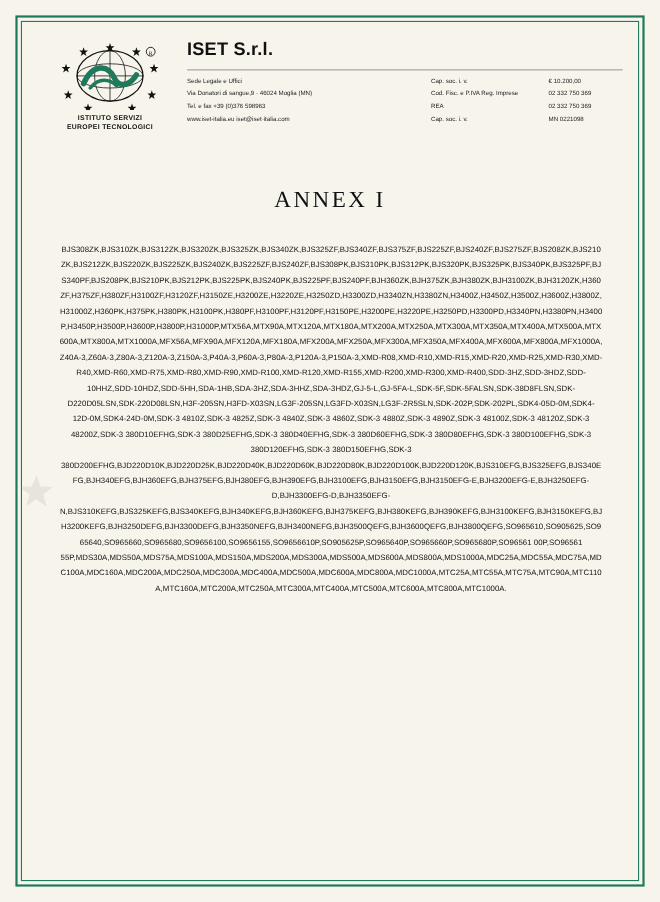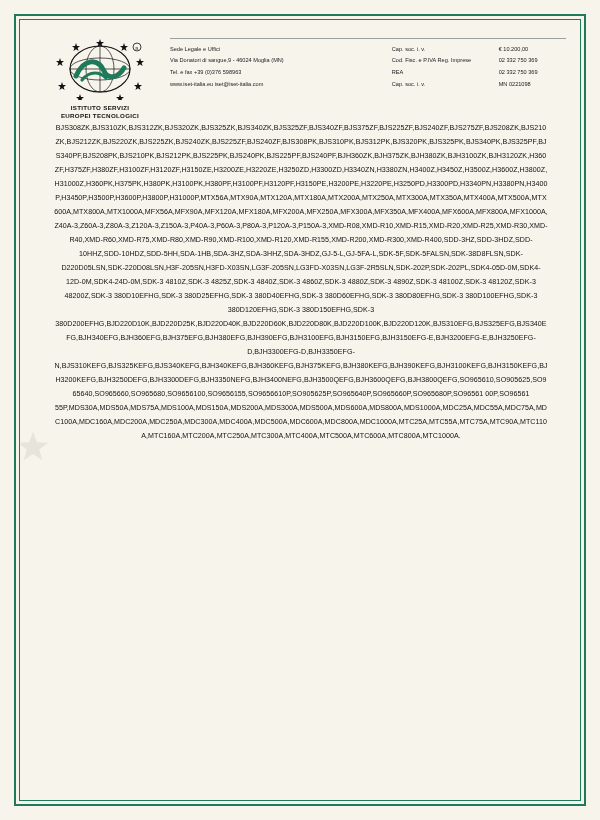--- a/index.html
+++ b/index.html
@@ -183,20 +183,21 @@
             <text x="83" y="11.6" font-size="5" text-anchor="middle" fill="#111" font-family="Liberation Serif, serif">R</text>
           </svg>
         </div>
         <div class="logo-caption">
           <div>ISTITUTO SERVIZI</div>
           <div>EUROPEI TECNOLOGICI</div>
         </div>
       </div>
 
       <div class="company-block">
+        <div class="company-name">ISET S.r.l.</div>
         <div class="hr-under-name"></div>
         <table class="info-table">
           <tbody>
             <tr>
               <td class="c1">Sede Legale e Uffici</td>
               <td class="c2">Cap. soc. i. v.</td>
               <td class="c3">€ 10.200,00</td>
             </tr>
             <tr>
               <td class="c1">Via Donatori di sangue,9 - 46024 Moglia (MN)</td>
@@ -211,17 +212,18 @@
             <tr>
               <td class="c1">www.iset-italia.eu   iset@iset-italia.com</td>
               <td class="c2">Cap. soc. i. v.</td>
               <td class="c3">MN 0221098</td>
             </tr>
           </tbody>
         </table>
       </div>
     </div>
 
+    <div class="doc-title">ANNEX I</div>
 
     <div class="body-text">BJS308ZK,BJS310ZK,BJS312ZK,BJS320ZK,BJS325ZK,BJS340ZK,BJS325ZF,BJS340ZF,BJS375ZF,BJS225ZF,BJS240ZF,BJS275ZF,BJS208ZK,BJS210ZK,BJS212ZK,BJS220ZK,BJS225ZK,BJS240ZK,BJS225ZF,BJS240ZF,BJS308PK,BJS310PK,BJS312PK,BJS320PK,BJS325PK,BJS340PK,BJS325PF,BJS340PF,BJS208PK,BJS210PK,BJS212PK,BJS225PK,BJS240PK,BJS225PF,BJS240PF,BJH360ZK,BJH375ZK,BJH380ZK,BJH3100ZK,BJH3120ZK,H360ZF,H375ZF,H380ZF,H3100ZF,H3120ZF,H3150ZE,H3200ZE,H3220ZE,H3250ZD,H3300ZD,H3340ZN,H3380ZN,H3400Z,H3450Z,H3500Z,H3600Z,H3800Z,H31000Z,H360PK,H375PK,H380PK,H3100PK,H380PF,H3100PF,H3120PF,H3150PE,H3200PE,H3220PE,H3250PD,H3300PD,H3340PN,H3380PN,H3400P,H3450P,H3500P,H3600P,H3800P,H31000P,MTX56A,MTX90A,MTX120A,MTX180A,MTX200A,MTX250A,MTX300A,MTX350A,MTX400A,MTX500A,MTX600A,MTX800A,MTX1000A,MFX56A,MFX90A,MFX120A,MFX180A,MFX200A,MFX250A,MFX300A,MFX350A,MFX400A,MFX600A,MFX800A,MFX1000A,Z40A-3,Z60A-3,Z80A-3,Z120A-3,Z150A-3,P40A-3,P60A-3,P80A-3,P120A-3,P150A-3,XMD-R08,XMD-R10,XMD-R15,XMD-R20,XMD-R25,XMD-R30,XMD-R40,XMD-R60,XMD-R75,XMD-R80,XMD-R90,XMD-R100,XMD-R120,XMD-R155,XMD-R200,XMD-R300,XMD-R400,SDD-3HZ,SDD-3HDZ,SDD-10HHZ,SDD-10HDZ,SDD-5HH,SDA-1HB,SDA-3HZ,SDA-3HHZ,SDA-3HDZ,GJ-5-L,GJ-5FA-L,SDK-5F,SDK-5FALSN,SDK-38D8FLSN,SDK-D220D05LSN,SDK-220D08LSN,H3F-205SN,H3FD-X03SN,LG3F-205SN,LG3FD-X03SN,LG3F-2R5SLN,SDK-202P,SDK-202PL,SDK4-05D-0M,SDK4-12D-0M,SDK4-24D-0M,SDK-3 4810Z,SDK-3 4825Z,SDK-3 4840Z,SDK-3 4860Z,SDK-3 4880Z,SDK-3 4890Z,SDK-3 48100Z,SDK-3 48120Z,SDK-3 48200Z,SDK-3 380D10EFHG,SDK-3 380D25EFHG,SDK-3 380D40EFHG,SDK-3 380D60EFHG,SDK-3 380D80EFHG,SDK-3 380D100EFHG,SDK-3 380D120EFHG,SDK-3 380D150EFHG,SDK-3 380D200EFHG,BJD220D10K,BJD220D25K,BJD220D40K,BJD220D60K,BJD220D80K,BJD220D100K,BJD220D120K,BJS310EFG,BJS325EFG,BJS340EFG,BJH340EFG,BJH360EFG,BJH375EFG,BJH380EFG,BJH390EFG,BJH3100EFG,BJH3150EFG,BJH3150EFG-E,BJH3200EFG-E,BJH3250EFG-D,BJH3300EFG-D,BJH3350EFG-N,BJS310KEFG,BJS325KEFG,BJS340KEFG,BJH340KEFG,BJH360KEFG,BJH375KEFG,BJH380KEFG,BJH390KEFG,BJH3100KEFG,BJH3150KEFG,BJH3200KEFG,BJH3250DEFG,BJH3300DEFG,BJH3350NEFG,BJH3400NEFG,BJH3500QEFG,BJH3600QEFG,BJH3800QEFG,SO965610,SO905625,SO965640,SO965660,SO965680,SO9656100,SO9656155,SO9656610P,SO905625P,SO965640P,SO965660P,SO965680P,SO96561 00P,SO96561 55P,MDS30A,MDS50A,MDS75A,MDS100A,MDS150A,MDS200A,MDS300A,MDS500A,MDS600A,MDS800A,MDS1000A,MDC25A,MDC55A,MDC75A,MDC100A,MDC160A,MDC200A,MDC250A,MDC300A,MDC400A,MDC500A,MDC600A,MDC800A,MDC1000A,MTC25A,MTC55A,MTC75A,MTC90A,MTC110A,MTC160A,MTC200A,MTC250A,MTC300A,MTC400A,MTC500A,MTC600A,MTC800A,MTC1000A.</div>
 
   </div>
 </div>
 
 </body></html>

